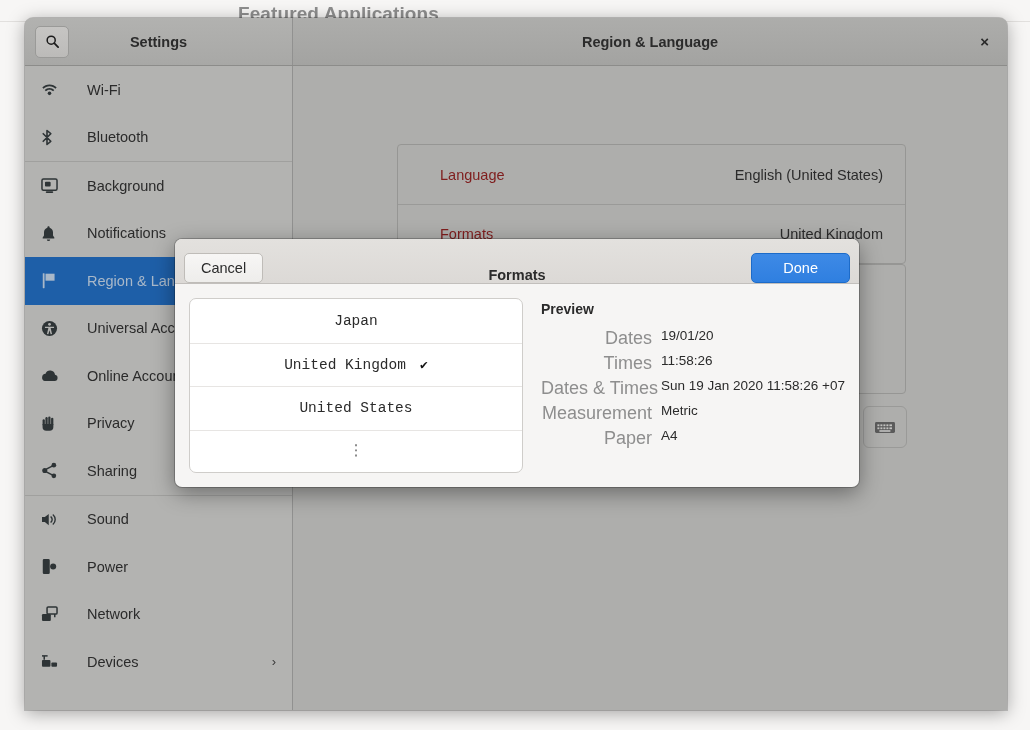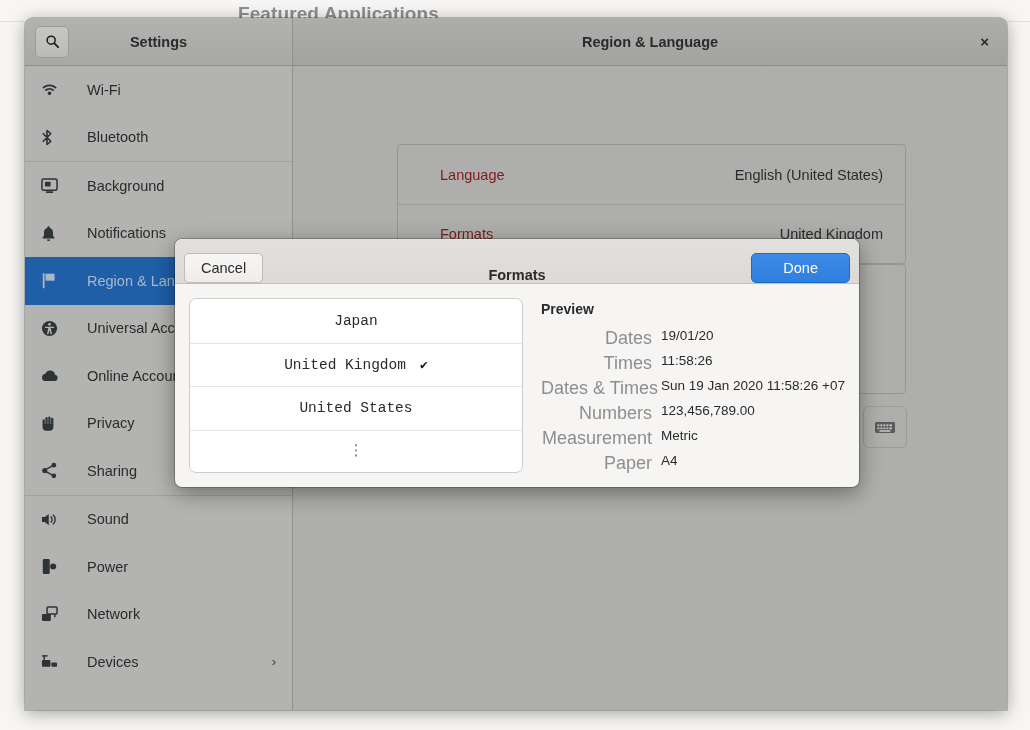--- a/index.html
+++ b/index.html
@@ -500,24 +500,20 @@
       </div>
       <div class="pv-row">
         <div class="pv-key">Times</div>
         <div class="pv-val">11:58:26</div>
       </div>
       <div class="pv-row">
         <div class="pv-key">Dates &amp; Times</div>
         <div class="pv-val">Sun 19 Jan 2020 11:58:26 +07</div>
       </div>
       <div class="pv-row">
-        <div class="pv-key">Numbers</div>
-        <div class="pv-val">123,456,789.00</div>
-      </div>
-      <div class="pv-row">
         <div class="pv-key">Measurement</div>
         <div class="pv-val">Metric</div>
       </div>
       <div class="pv-row">
         <div class="pv-key">Paper</div>
         <div class="pv-val">A4</div>
       </div>
     </div>
   </div>
 </div>

